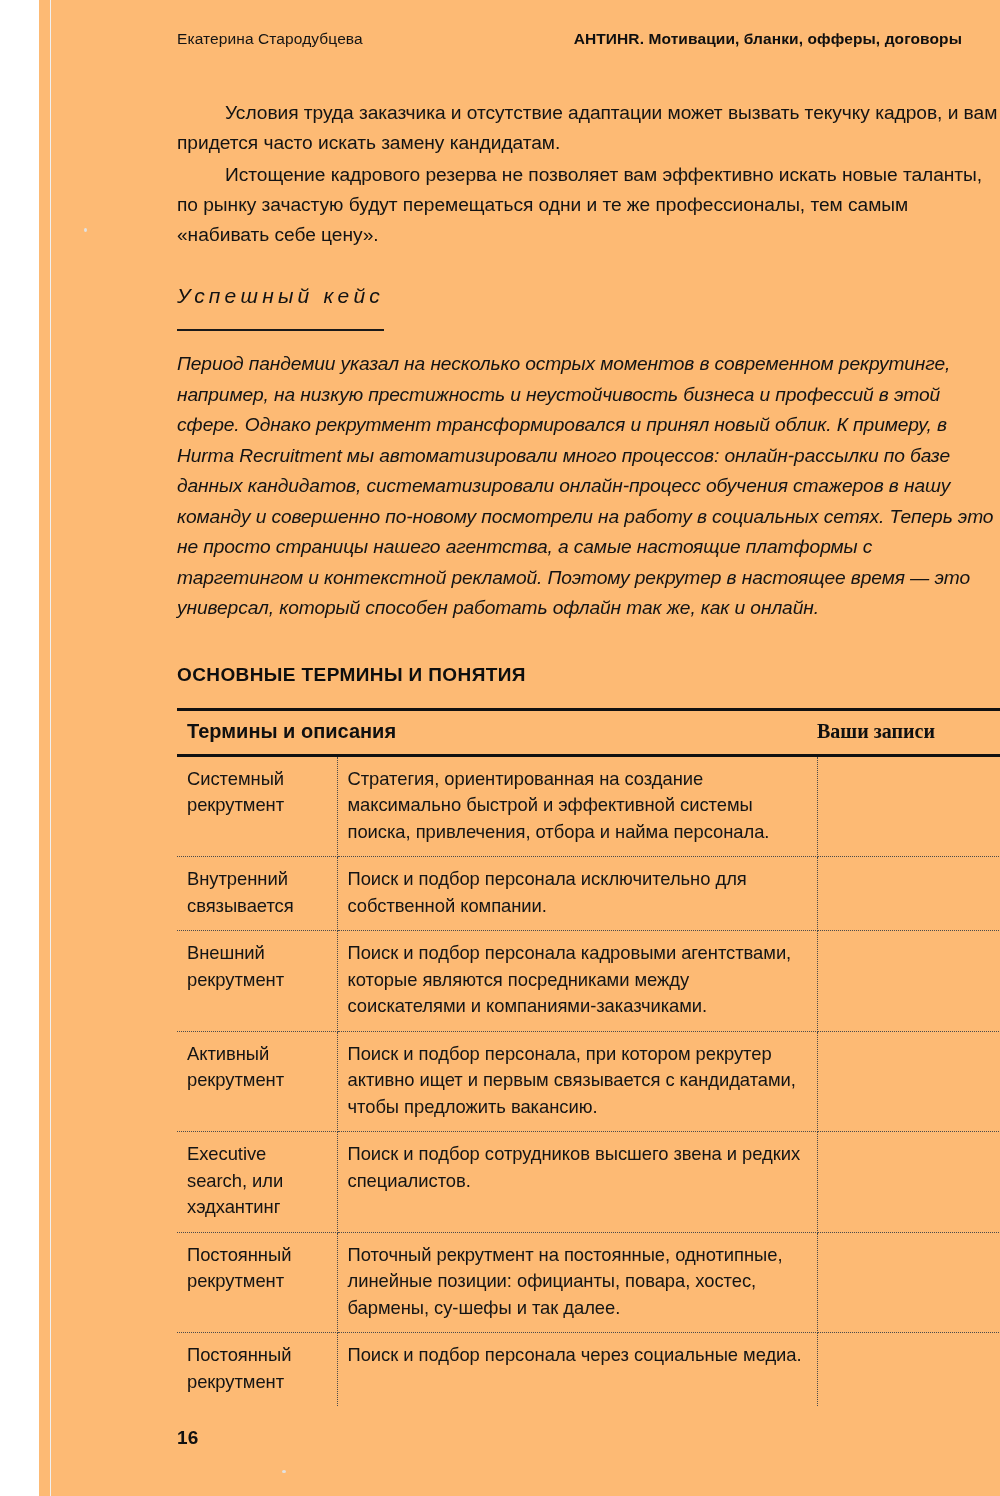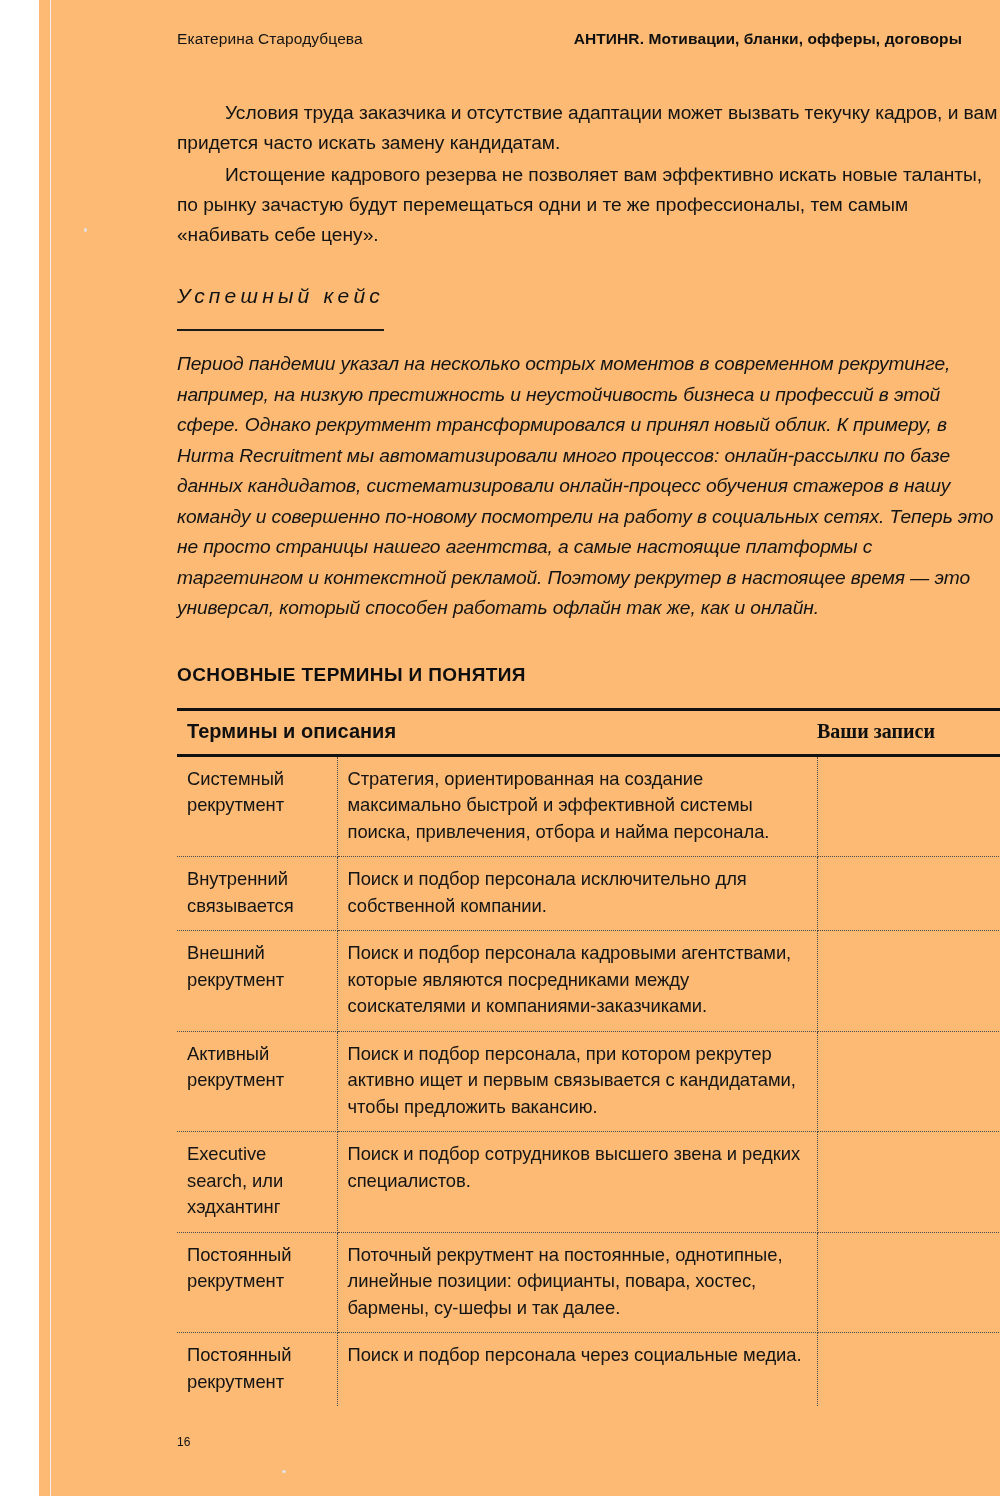--- a/index.html
+++ b/index.html
@@ -161,22 +161,22 @@
   .terms-table tbody td.desc {
     border-right: 1.7px dotted #4b4b4b;
   }
   .terms-table tbody td.notes { }
 
   
   .folio {
     position: absolute;
     left: 138px;
     bottom: 47px;
-    font-size: 12px;
-    font-weight: 400;
+    font-size: 19px;
+    font-weight: 700;
     color: #111;
     letter-spacing: .2px;
   }
 </style>
 </head>
 <body>
 
 <div class="page">
 
   <div class="scan-edge"></div>

